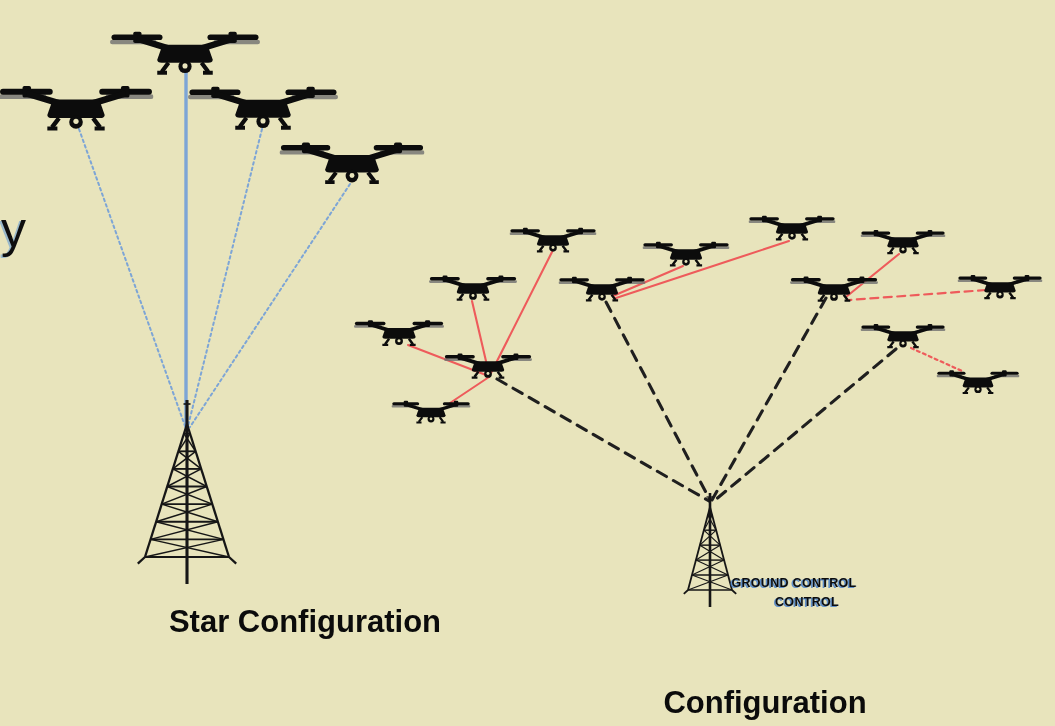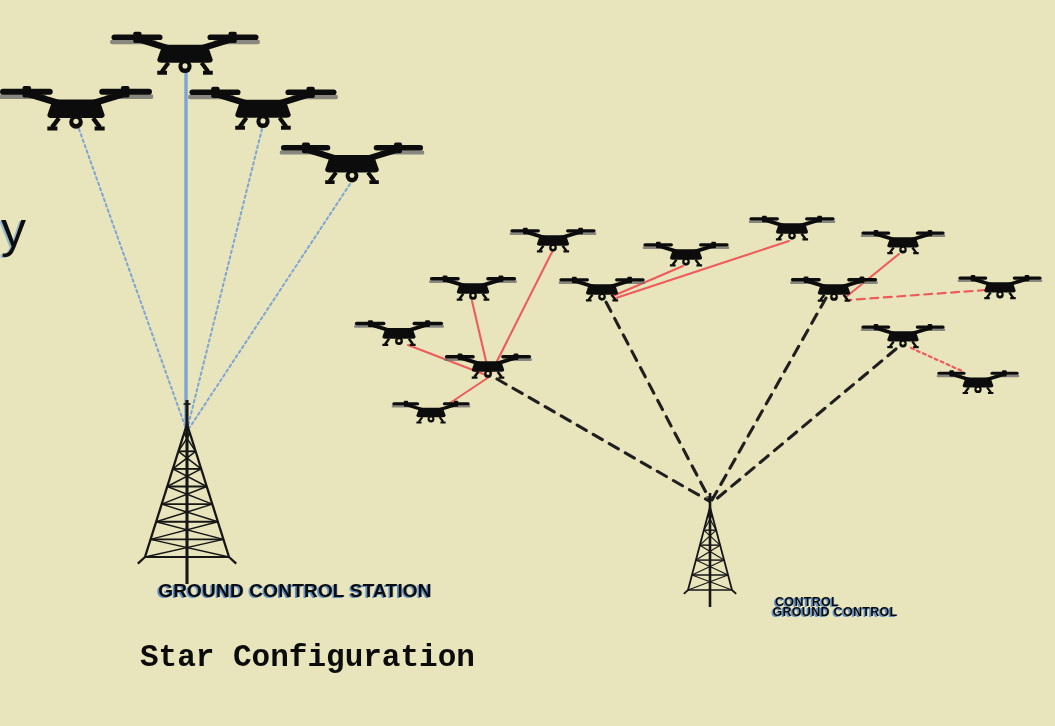--- a/index.html
+++ b/index.html
@@ -147,21 +147,21 @@
         <use href="#drone-shape" xlink:href="#drone-shape" x="860.5" y="227.55" width="85" height="28.900000000000002"></use>
         <use href="#drone-shape" xlink:href="#drone-shape" x="790" y="274.04" width="88" height="29.92"></use>
         <use href="#drone-shape" xlink:href="#drone-shape" x="957.5" y="272.55" width="85" height="28.900000000000002"></use>
         <use href="#drone-shape" xlink:href="#drone-shape" x="860.5" y="321.55" width="85" height="28.900000000000002"></use>
         <use href="#drone-shape" xlink:href="#drone-shape" x="936.5" y="367.89" width="83" height="28.220000000000002"></use>
       </g>
   </svg>
 
   <div class="txt fragment-y" style="left:1px;top:205px;">y</div>
 
-  <div class="txt station-label left" style="left:145px;top:580px;width:300px;">GROUND CONTROL STATION</div>
 
-  <div class="txt station-label right" style="left:755px;top:576px;width:160px;margin-top:29px;">GROUND CONTROL</div>
+  <div class="txt station-label right" style="left:714px;top:576px;width:160px;">GROUND CONTROL</div>
   <div class="txt station-label right" style="left:727px;top:595px;width:160px;">CONTROL</div>
 
-  <div class="txt caption" style="left:140px;top:640px;width:330px;font-family:Liberation Mono, monospace;">Star Configuration</div>
+  <div class="txt caption" style="left:140px;top:604px;width:330px;">Star Configuration</div>
 
+  <div class="txt caption" style="left:600px;top:685px;width:330px;">Configuration</div>
 
 </div>
 
 </body></html>

